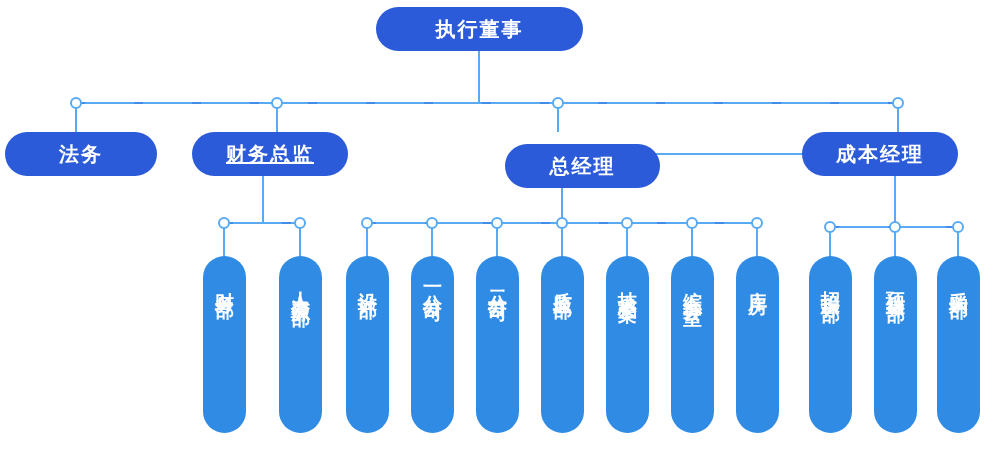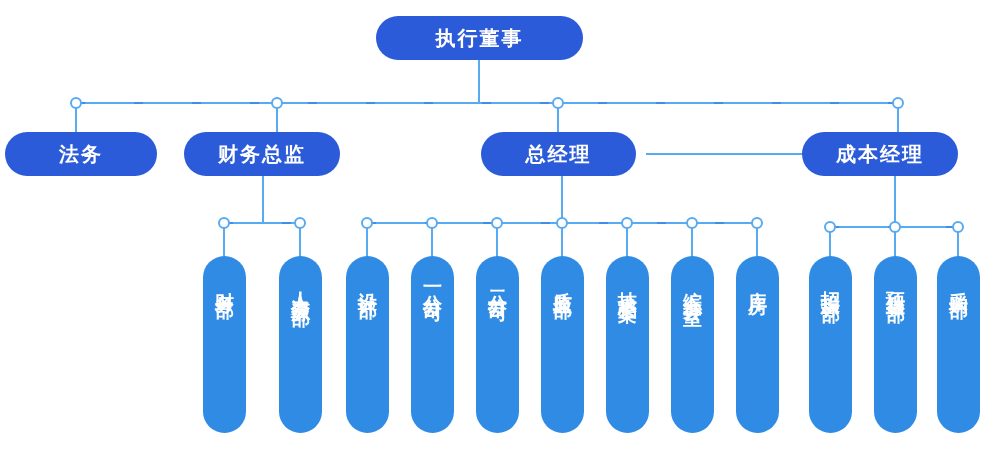--- a/index.html
+++ b/index.html
@@ -32,21 +32,21 @@
     border-top:2px solid var(--line);border-right:2px solid var(--line);
     transform:rotate(45deg);
   }
   
   .hpill{
     position:absolute;top:132px;height:44px;border-radius:22px;
     background:var(--parent);color:var(--text);
     display:flex;align-items:center;justify-content:center;
     font-size:20px;font-weight:bold;letter-spacing:2px;
   }
-  .root-pill{top:16px;left:376px;width:207px;}
+  .root-pill{top:7px;left:376px;width:207px;}
   .vpill{
     position:absolute;top:256px;width:43px;height:177px;border-radius:22px;
     background:var(--child);color:var(--text);box-sizing:border-box;
     display:flex;justify-content:center;padding-top:20px;
   }
   .vtext{
     writing-mode:vertical-rl;text-orientation:upright;
     font-size:19px;font-weight:bold;letter-spacing:4px;line-height:1.15;
   }
 </style>
@@ -104,24 +104,24 @@
   <div class="dot" style="left:895px;top:227px;"></div>
   <div class="dot" style="left:958px;top:227px;"></div>
 
   <div class="hpill root-pill">
     <span>执行董事</span>
   </div>
 
   <div class="hpill" style="left:5px;width:152px;">
     <span>法务</span>
   </div>
-  <div class="hpill" style="left:184px;width:156px;">
+  <div class="hpill" style="left:192px;width:156px;text-decoration:underline;">
     <span>财务总监</span>
   </div>
-  <div class="hpill" style="left:481px;width:155px;">
+  <div class="hpill" style="left:505px;width:155px;margin-top:12px;">
     <span>总经理</span>
   </div>
   <div class="hpill" style="left:802px;width:156px;">
     <span>成本经理</span>
   </div>
 
   <div class="vpill" style="left:203px;">
     <span class="vtext">财务部</span>
   </div>
   <div class="vpill" style="left:279px;">

